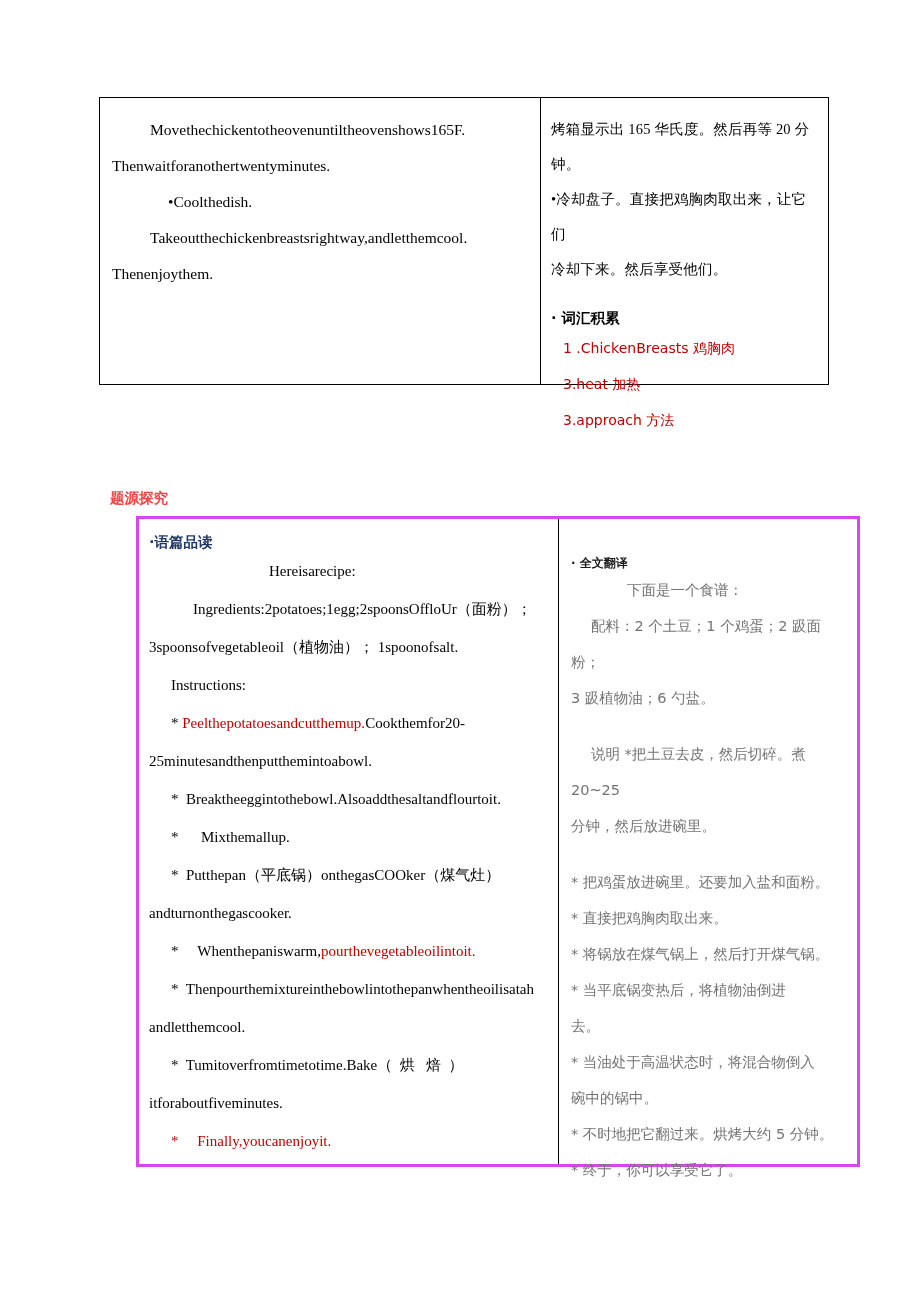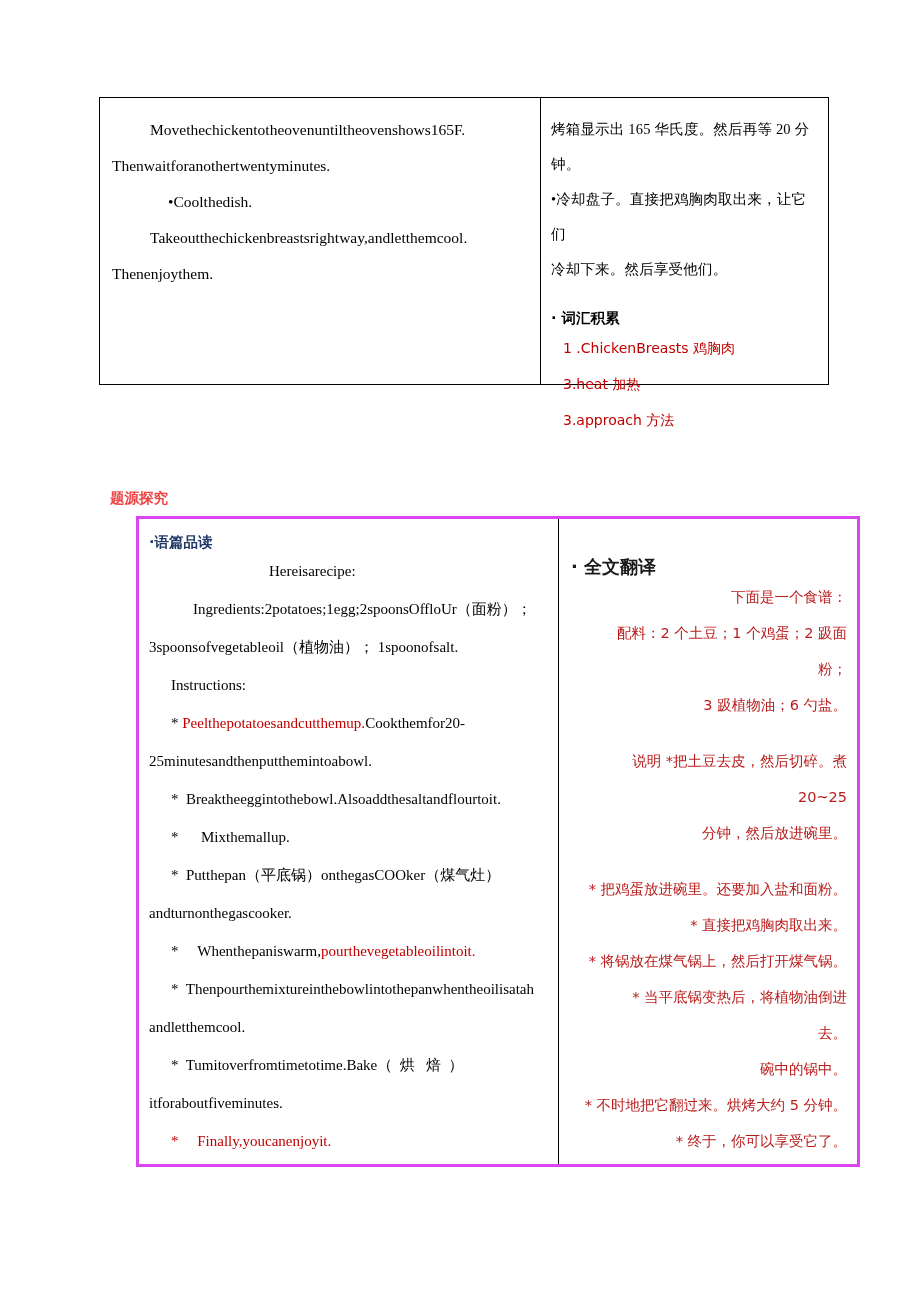--- a/index.html
+++ b/index.html
@@ -118,38 +118,37 @@
     position: relative;
   }
   .blue-head {
     font-family: "DejaVu Sans", sans-serif;
     font-size: 14.5px;
     font-weight: bold;
     color: #1f3864;
   }
   .dark-head {
     font-family: "DejaVu Sans", sans-serif;
-    font-size: 18px;
+    font-size: 12px;
     font-weight: bold;
     color: #1a1a1a;
   }
   .en2 {
     font-family: "Liberation Serif", serif;
     font-size: 15px;
     line-height: 38px;
     color: #000;
     white-space: pre-wrap;
   }
   .red { color: #c00000; }
   .cn2 {
     font-family: "DejaVu Sans", sans-serif;
     font-size: 14.5px;
     line-height: 36px;
-    color: #b91c1c;
-    text-align: right;
+    color: #737373;
   }
   .gap-md { height: 20px; }
 </style>
 </head>
 <body>
 
 <div class="page">
 
   <div class="table1">
     <div class="t1-left">
@@ -200,19 +199,20 @@
       <div class="cn2">3 趿植物油；6 勺盐。</div>
       <div class="gap-md"></div>
       <div class="cn2" style="text-indent:20px">说明 *把土豆去皮，然后切碎。煮 20~25</div>
       <div class="cn2">分钟，然后放进碗里。</div>
       <div class="gap-md"></div>
       <div class="cn2">* 把鸡蛋放进碗里。还要加入盐和面粉。</div>
       <div class="cn2">*    直接把鸡胸肉取出来。</div>
       <div class="cn2">* 将锅放在煤气锅上，然后打开煤气锅。</div>
       <div class="cn2">*    当平底锅变热后，将植物油倒进</div>
       <div class="cn2">去。</div>
+      <div class="cn2">* 当油处于高温状态时，将混合物倒入</div>
       <div class="cn2">碗中的锅中。</div>
       <div class="cn2">* 不时地把它翻过来。烘烤大约 5 分钟。</div>
       <div class="cn2">*     终于，你可以享受它了。</div>
     </div>
   </div>
 
 </div>
 
 </body></html>

